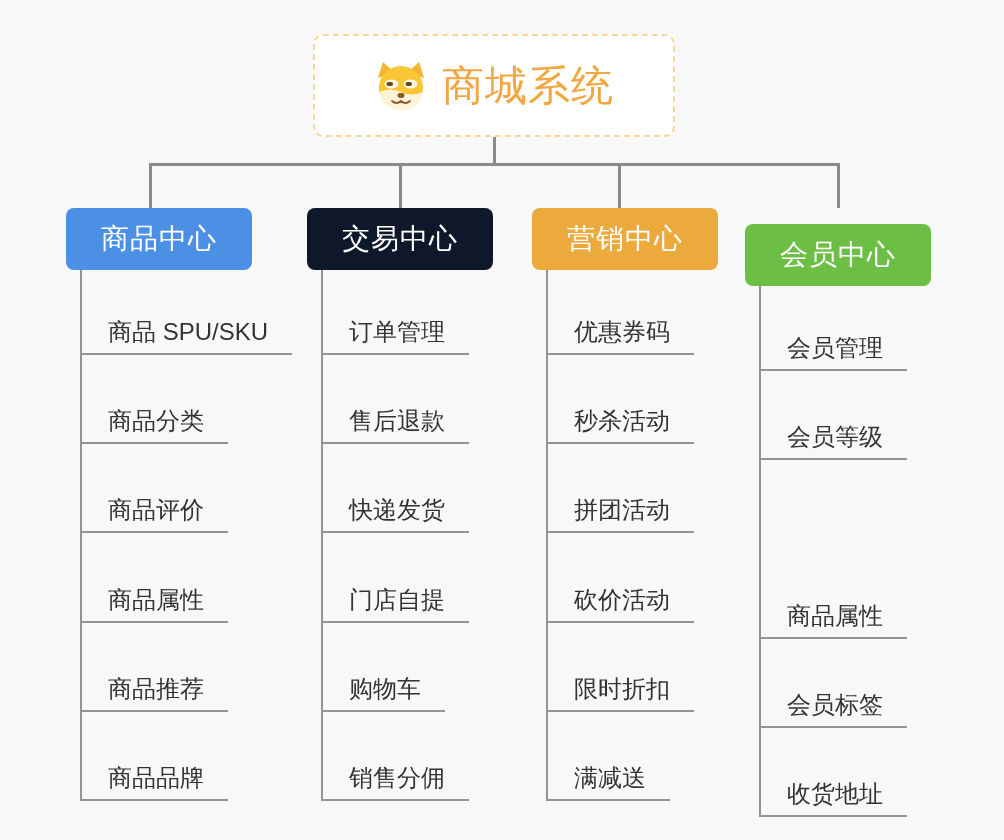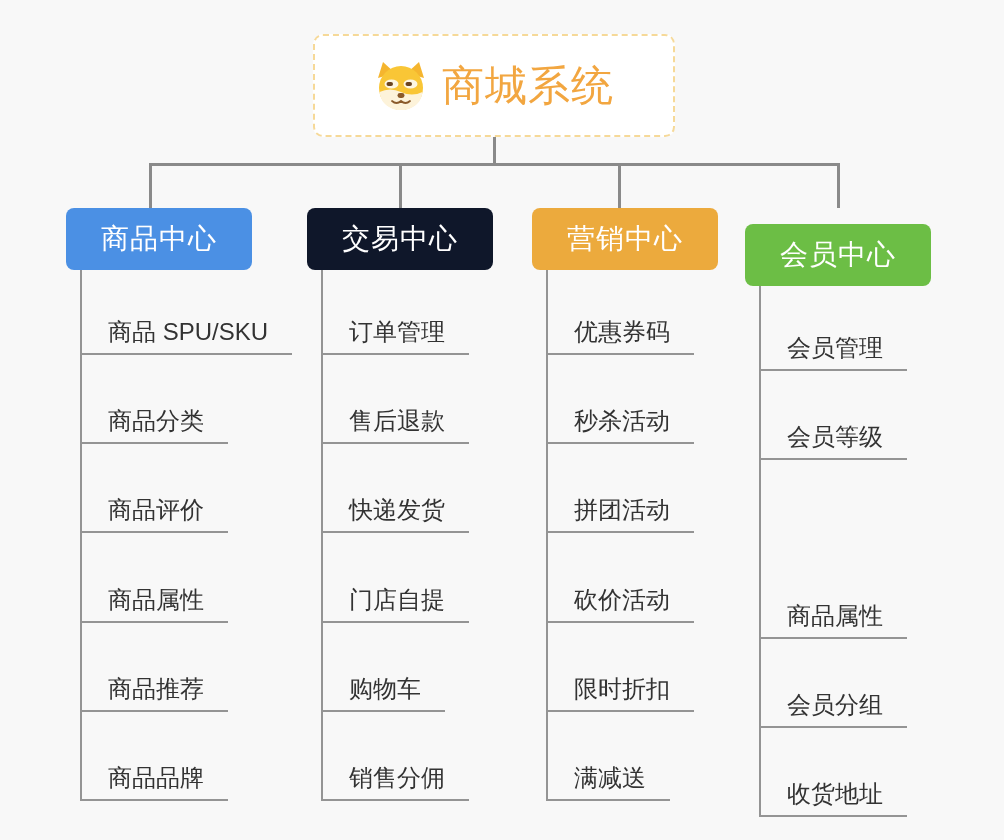--- a/index.html
+++ b/index.html
@@ -164,17 +164,17 @@
     <div class="node row-5">限时折扣</div>
     <div class="node row-6">满减送</div>
   </div>
 
   <div class="branch branch-4">
     <div class="branch-header" style="background-color: rgb(108, 190, 69);">会员中心</div>
     <div class="trunk"></div>
     <div class="node row-1">会员管理</div>
     <div class="node row-2">会员等级</div>
     <div class="node row-4">商品属性</div>
-    <div class="node row-5">会员分组</div>
+    <div class="node row-5">会员标签</div>
     <div class="node row-6">收货地址</div>
   </div>
 
 </div>
 
 </body></html>

